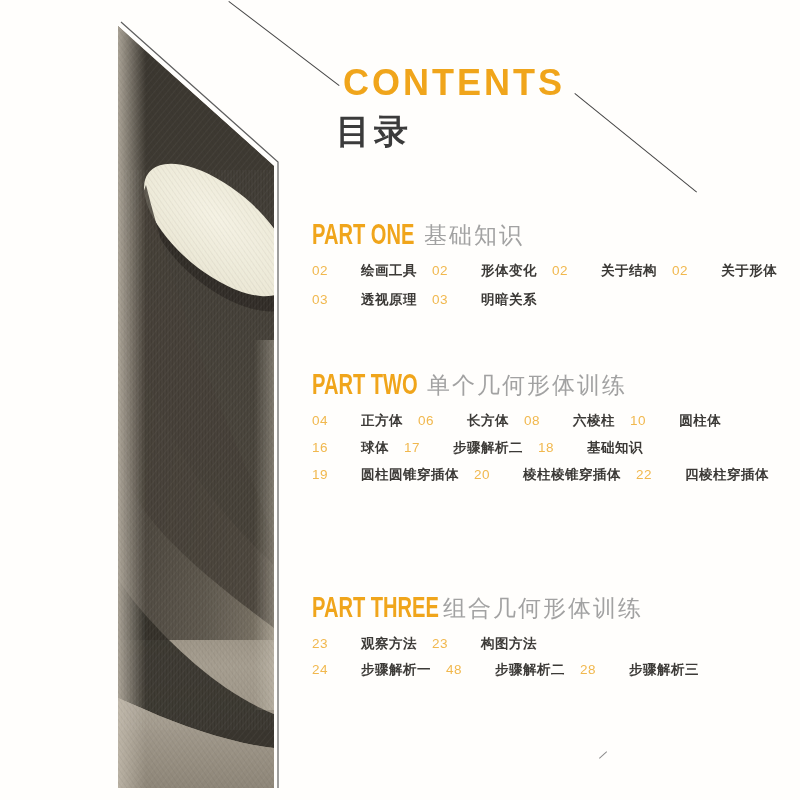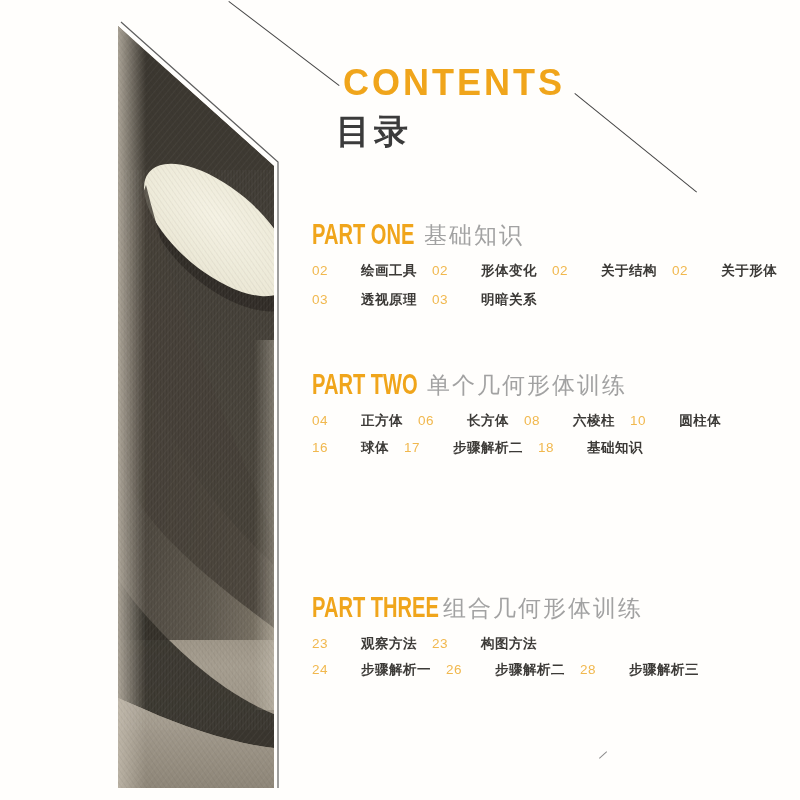--- a/index.html
+++ b/index.html
@@ -220,20 +220,34 @@
           </span>
           <span class="toc-item">
             <span class="toc-num">17</span>
             <span class="toc-label">步骤解析二</span>
           </span>
           <span class="toc-item">
             <span class="toc-num">18</span>
             <span class="toc-label">基础知识</span>
           </span>
         </div>
+        <div class="toc-row">
+          <span class="toc-item">
+            <span class="toc-num">19</span>
+            <span class="toc-label">圆柱圆锥穿插体</span>
+          </span>
+          <span class="toc-item">
+            <span class="toc-num">20</span>
+            <span class="toc-label">棱柱棱锥穿插体</span>
+          </span>
+          <span class="toc-item">
+            <span class="toc-num">22</span>
+            <span class="toc-label">四棱柱穿插体</span>
+          </span>
+        </div>
       </div>
   </div>
   <div class="sec" id="sec2">
     <div class="sec-heading">
       <span class="part-label">PART THREE</span>
       <span class="sec-subtitle">组合几何形体训练</span>
     </div>
     <div class="toc-rows">
         <div class="toc-row">
           <span class="toc-item">
@@ -244,21 +258,21 @@
             <span class="toc-num">23</span>
             <span class="toc-label">构图方法</span>
           </span>
         </div>
         <div class="toc-row">
           <span class="toc-item">
             <span class="toc-num">24</span>
             <span class="toc-label">步骤解析一</span>
           </span>
           <span class="toc-item">
-            <span class="toc-num">26</span>
+            <span class="toc-num">48</span>
             <span class="toc-label">步骤解析二</span>
           </span>
           <span class="toc-item">
             <span class="toc-num">28</span>
             <span class="toc-label">步骤解析三</span>
           </span>
         </div>
       </div>
   </div>
 

